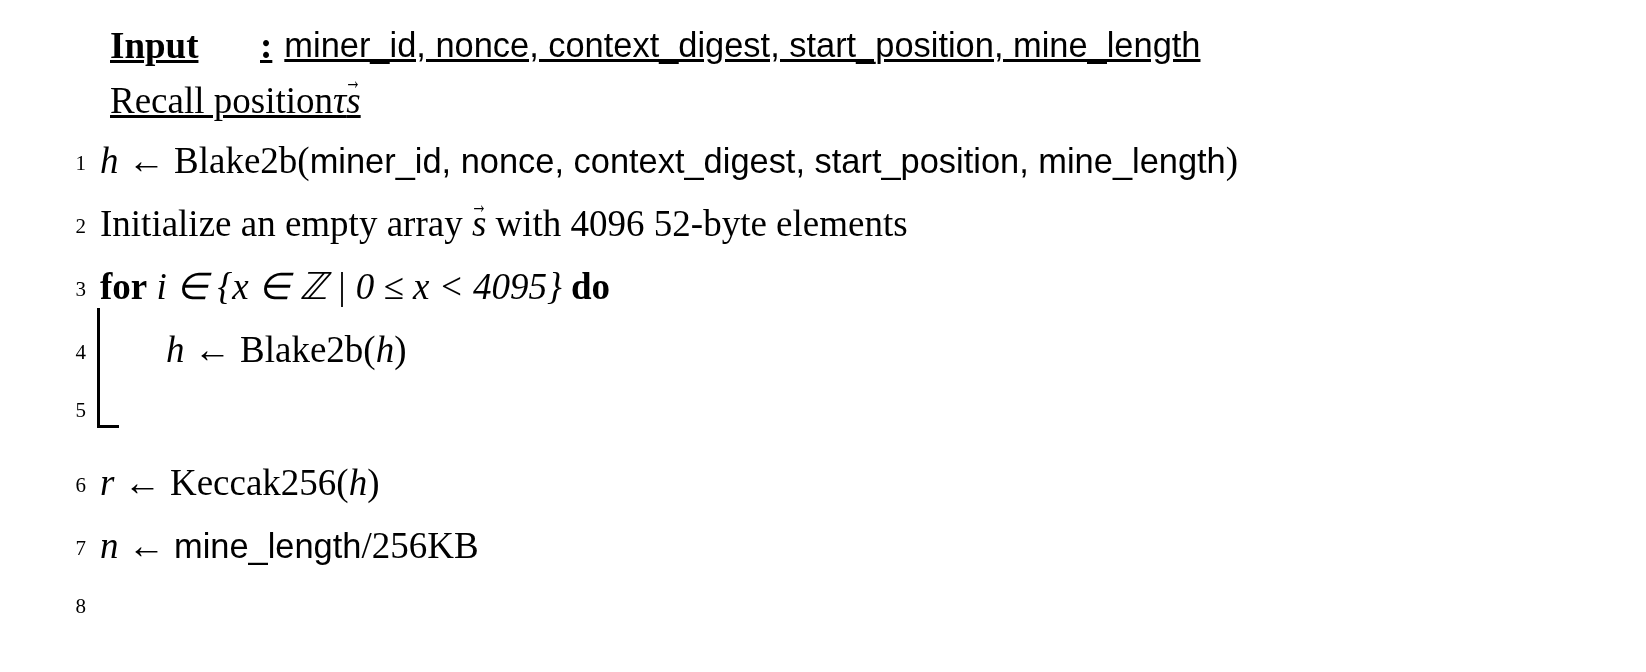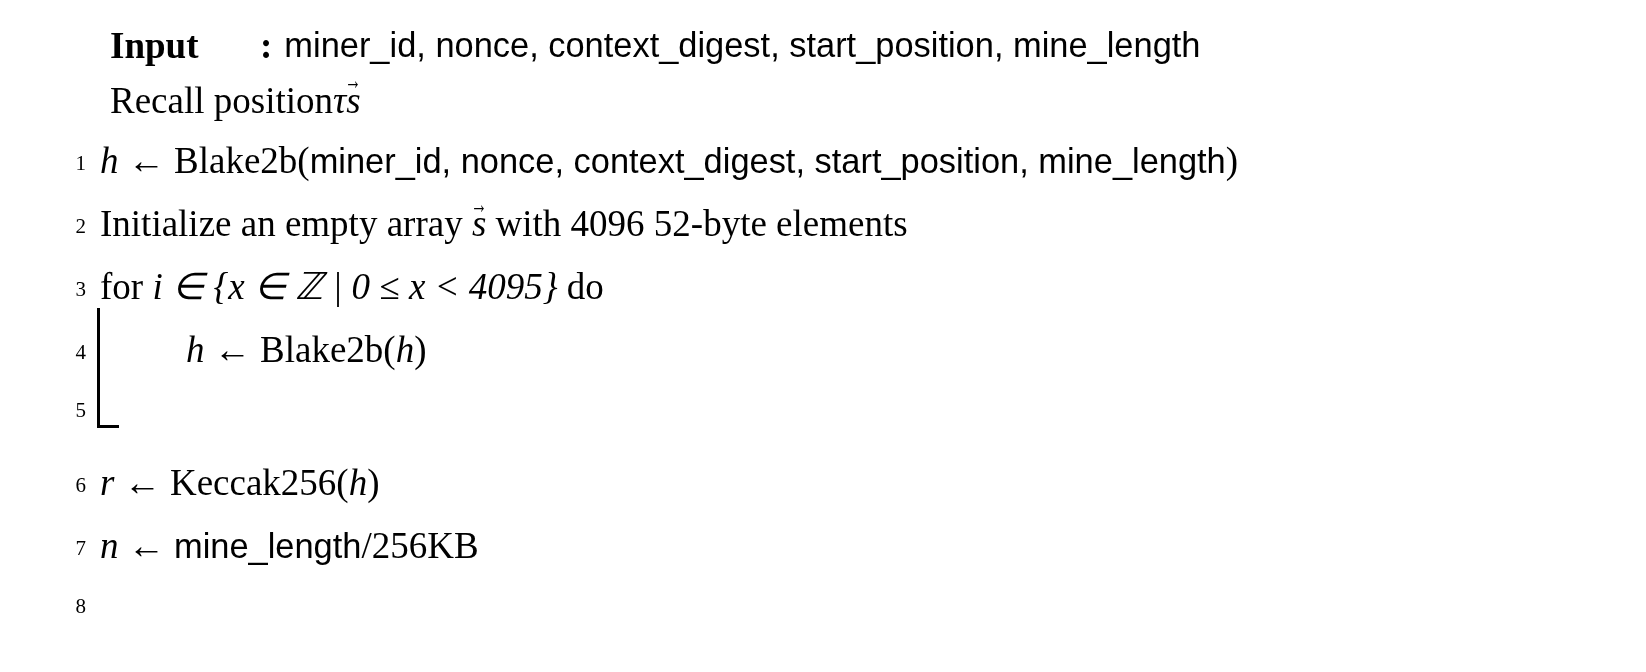--- a/index.html
+++ b/index.html
@@ -21,20 +21,21 @@
     box-sizing: border-box;
     padding: 18px 0 0 0;
   }
   
   .io-line {
     display: flex;
     align-items: flex-end;
     font-size: 37px;
     line-height: 55px;
     padding-left: 110px;
+    text-decoration: underline;
   }
   .io-label {
     font-weight: bold;
     font-family: "Liberation Serif", serif;
     min-width: 150px;
     display: inline-block;
   }
   .io-colon {
     font-weight: bold;
     margin-right: 12px;
@@ -72,39 +73,38 @@
     flex: 0 0 auto;
     position: relative;
     top: -3px;
   }
   .content {
     flex: 1 1 auto;
     white-space: nowrap;
   }
   .indent {
     padding-left: 66px;
-    margin-left: 20px;
   }
   
   .loopbar {
     position: absolute;
     left: 97px;
     width: 3px;
     background: #000;
   }
   .loopbar .foot {
     position: absolute;
     bottom: 0;
     left: 0;
     width: 22px;
     height: 3px;
     background: #000;
   }
   .bold {
-    font-weight: normal;
+    font-weight: bold;
     text-align: right;
   }
   .gap {
     display: block;
     height: 12px;
   }
   .op { font-family: "Liberation Serif", serif; }
   .vecwrap {
     position: relative;
     display: inline-block;

